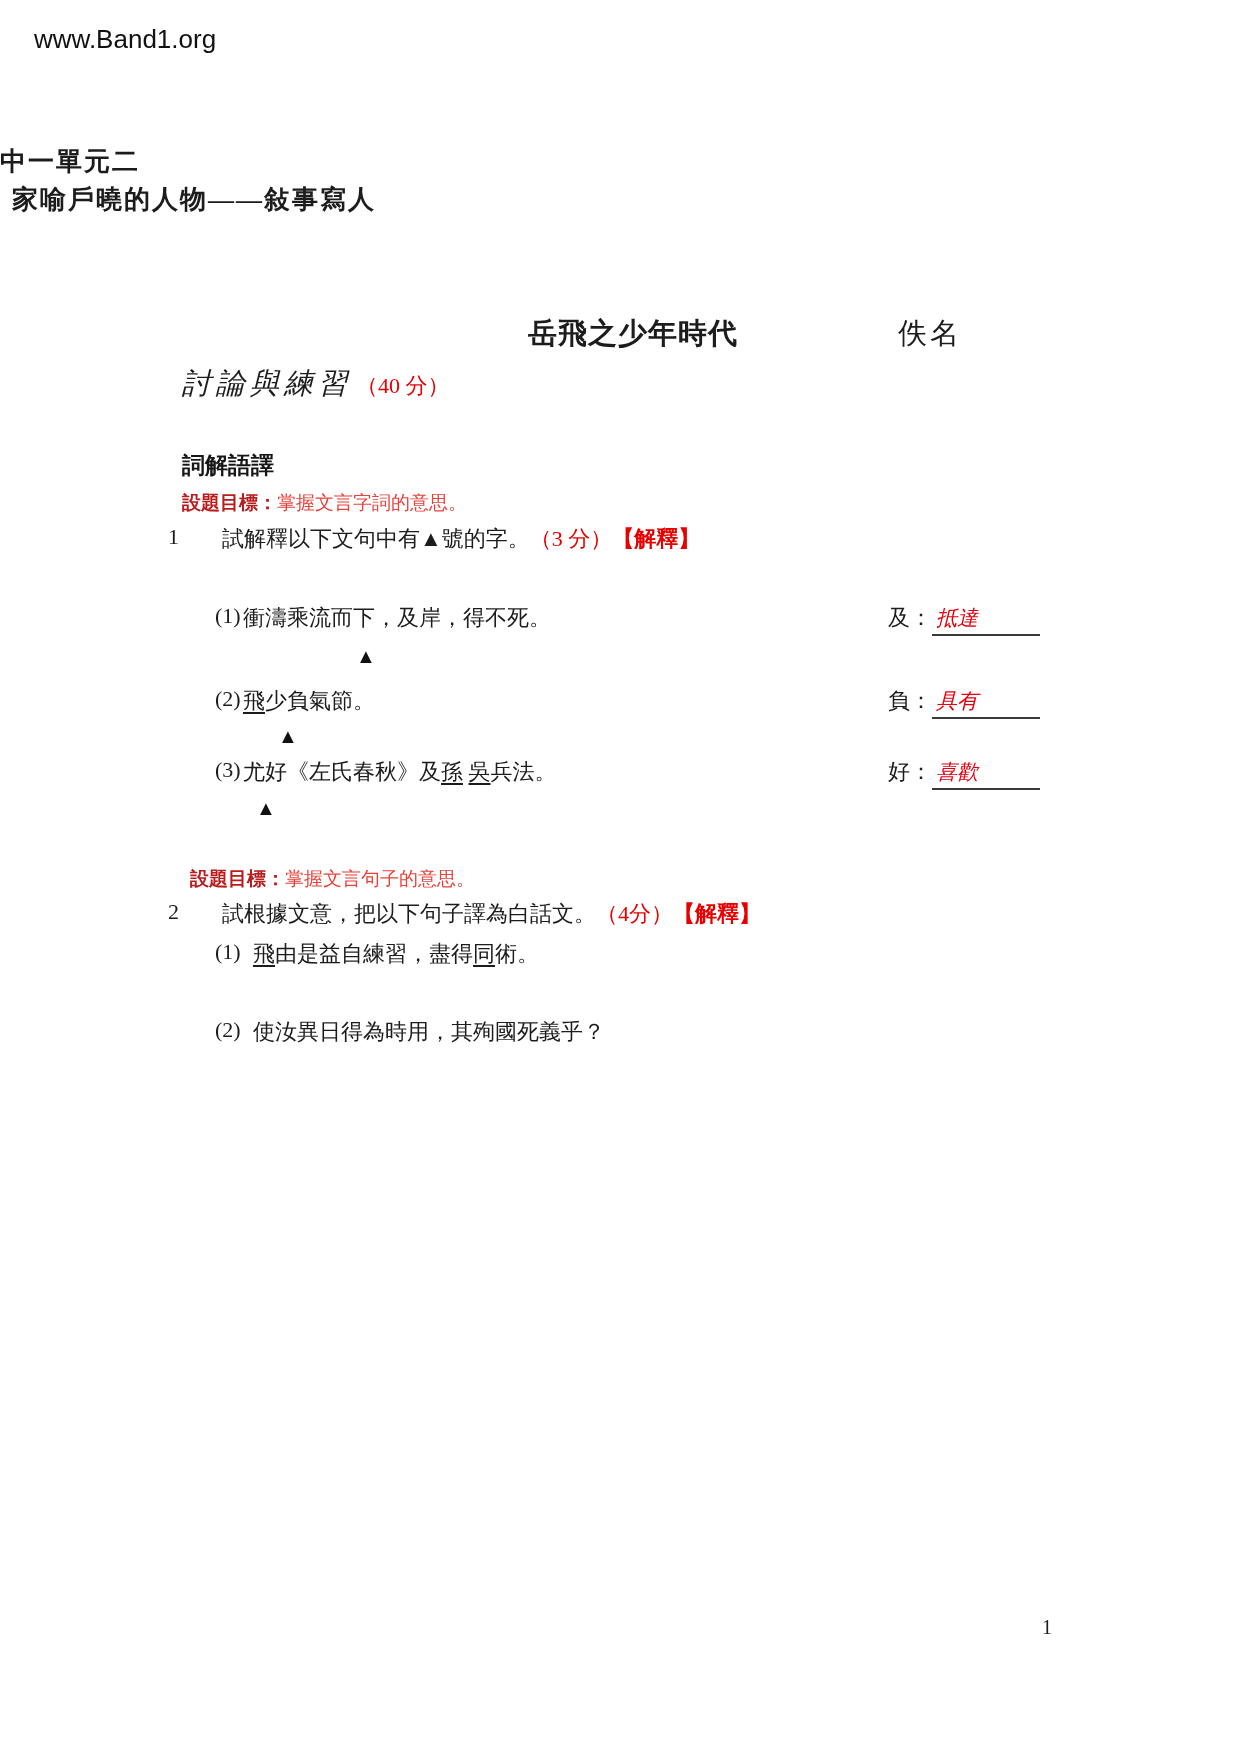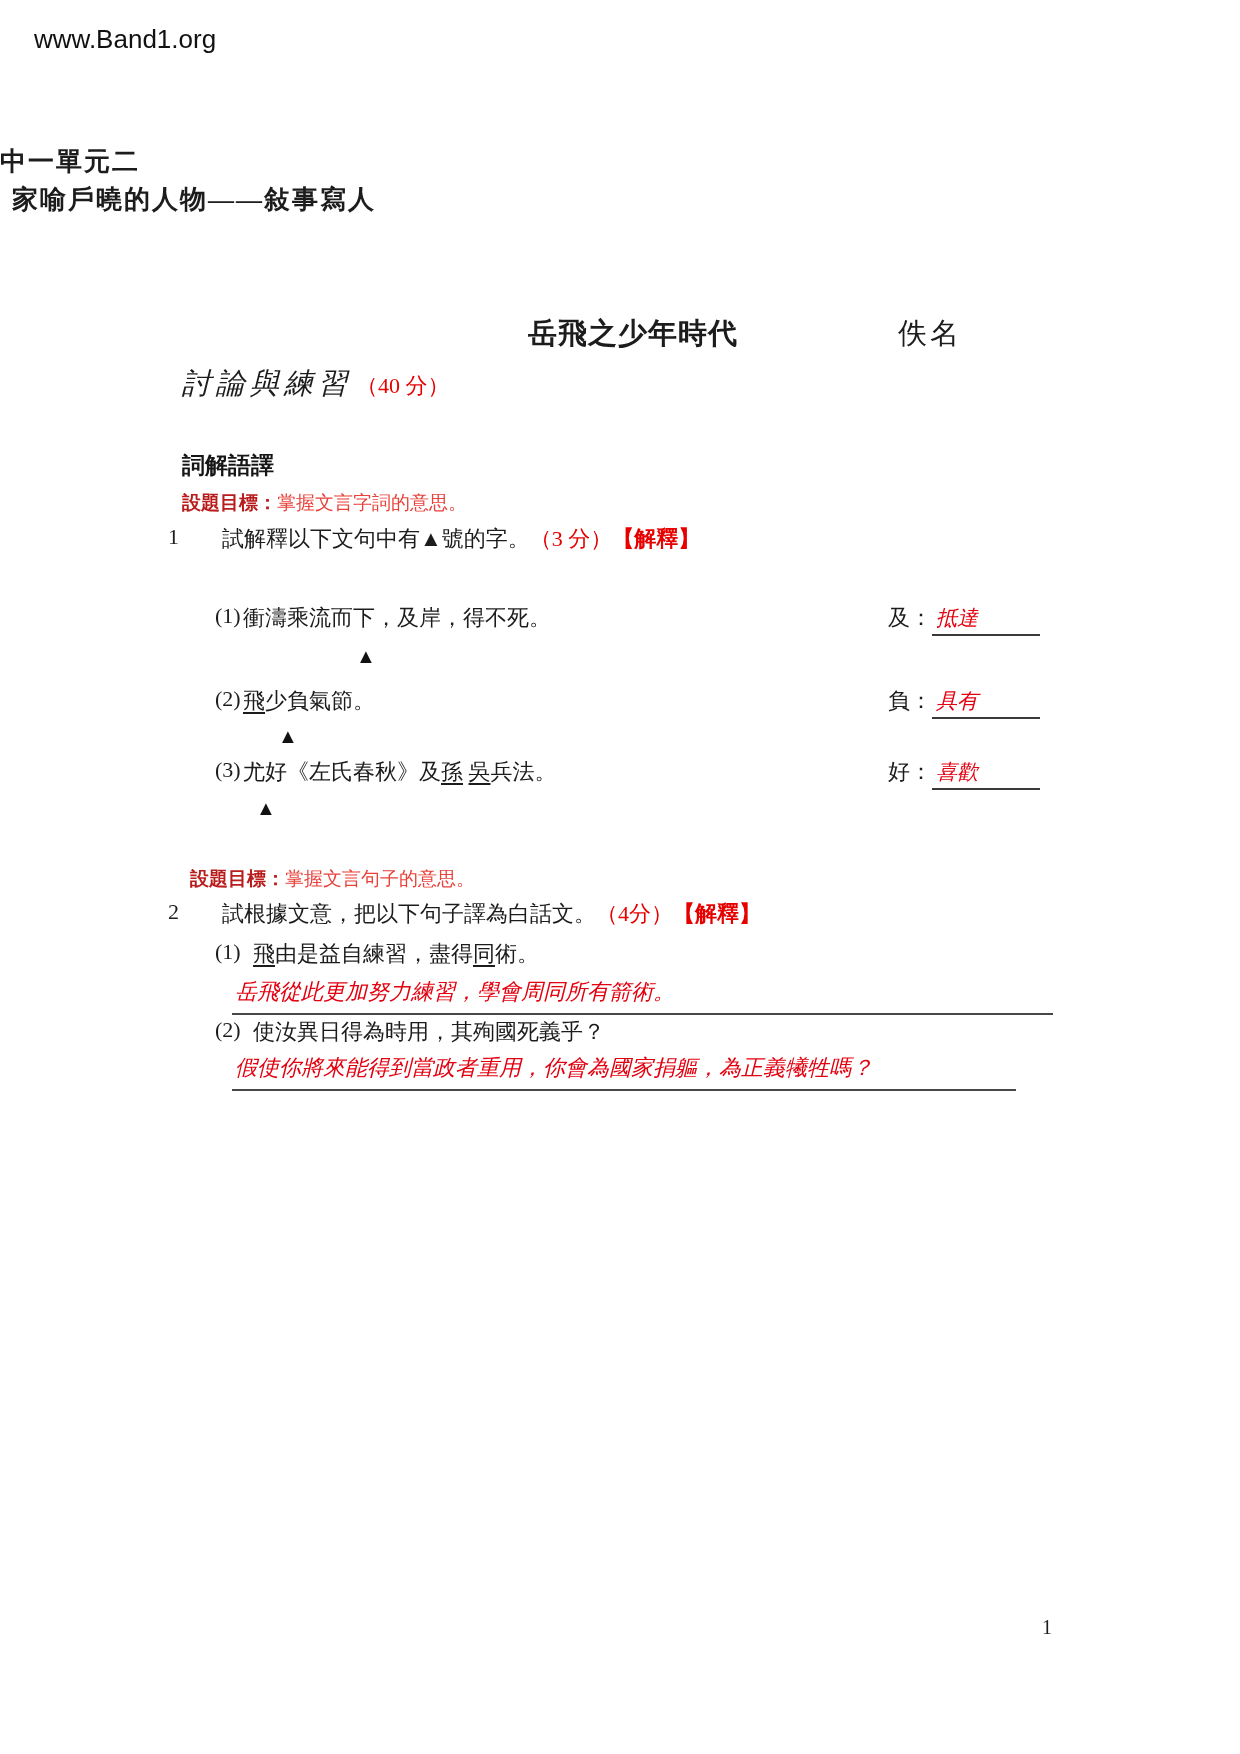--- a/index.html
+++ b/index.html
@@ -112,25 +112,19 @@
     <span class="obj-label">設題目標：</span><span>掌握文言句子的意思。</span>
   </div>
 
   <div class="abs q-number" style="left:168px; top:899px;">2</div>
   <div class="abs q-stem" style="left:222px; top:899px;">
     <span>試根據文意，把以下句子譯為白話文。</span><span class="red-marks">（4分）</span><span class="red-tag">【解釋】</span>
   </div>
 
   <div class="abs item-no" style="left:215px; top:939px;">(1)</div>
   <div class="abs item-text" style="left:253px; top:939px;"><span class="uname">飛</span><span>由是益自練習，盡得</span><span class="uname">同</span><span>術。</span></div>
-  <div class="abs long-ans" style="left:232px; top:977px; width:818px;">
-    <span>岳飛從此更加努力練習，學會周同所有箭術。</span>
-  </div>
 
   <div class="abs item-no" style="left:215px; top:1017px;">(2)</div>
   <div class="abs item-text" style="left:253px; top:1017px;"><span>使汝異日得為時用，其殉國死義乎？</span></div>
-  <div class="abs long-ans" style="left:232px; top:1053px; width:781px;">
-    <span>假使你將來能得到當政者重用，你會為國家捐軀，為正義犧牲嗎？</span>
-  </div>
 
   <div class="abs page-number">1</div>
 
 </div>
 
 </body></html>

